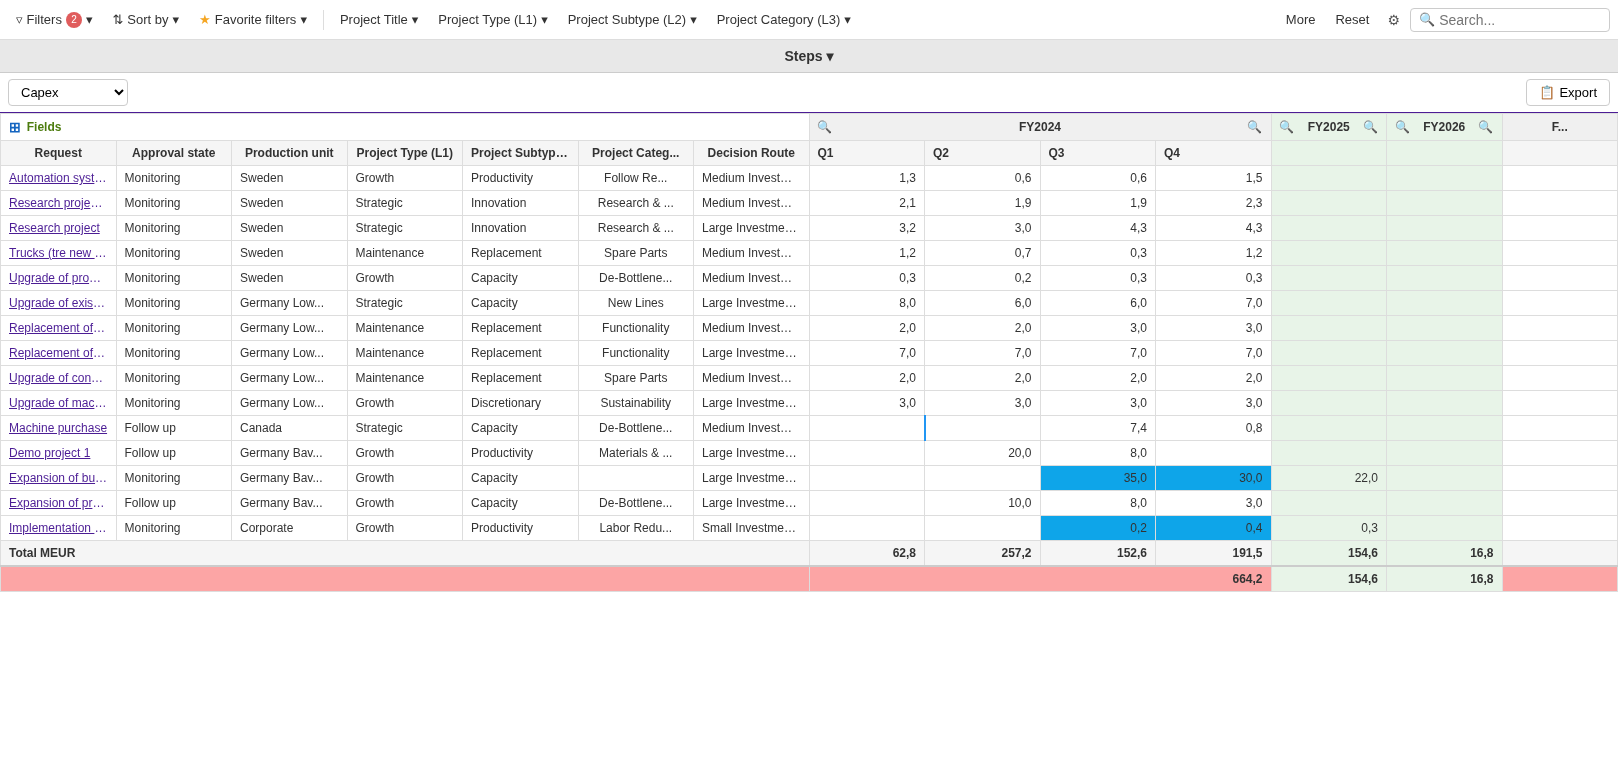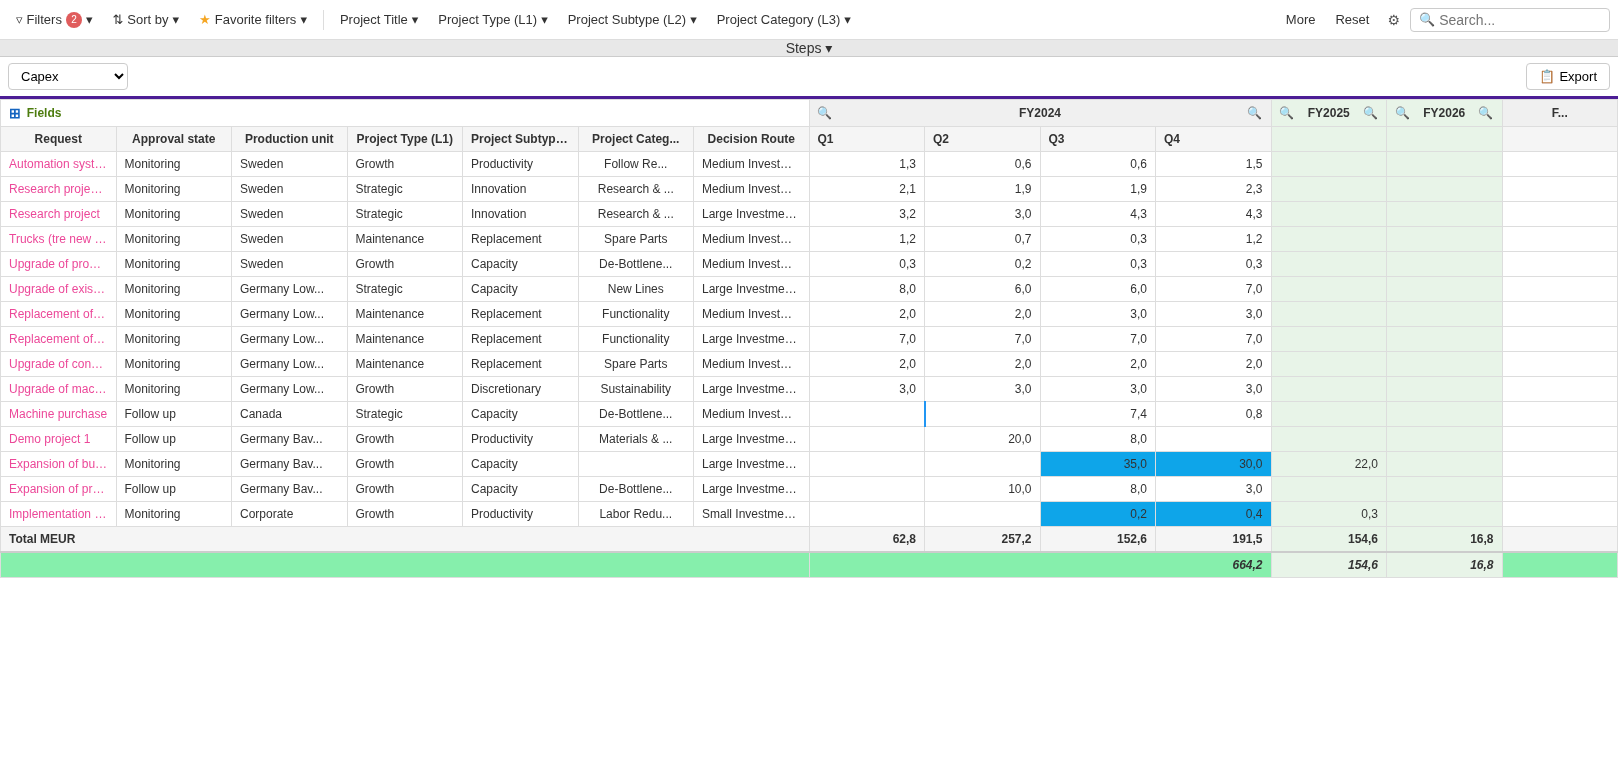--- a/index.html
+++ b/index.html
@@ -62,34 +62,35 @@
       cursor: pointer;
       color: #555;
       font-size: 14px;
       padding: 2px 6px;
       border-radius: 3px;
     }
 
     
     .steps-bar {
       background: #e8e8e8;
+      padding: 8px;
       text-align: center;
-      font-weight: normal;
+      font-weight: bold;
       font-size: 14px;
       color: #333;
       cursor: pointer;
       border-bottom: 1px solid #ccc;
     }
 
     
     .sub-toolbar {
       display: flex;
       align-items: center;
       padding: 6px 8px;
-      border-bottom: 3px solid #4c1d95;
+      border-bottom: 1px solid #4c1d95;
       background: #fff;
       gap: 36px;
     }
     .capex-select {
       border: 1px solid #ccc;
       border-radius: 4px;
       padding: 4px 8px;
       font-size: 13px;
       cursor: pointer;
       background: #fff;
@@ -171,33 +172,34 @@
       cursor: pointer;
       color: #555;
       font-size: 12px;
     }
 
     
     .q-header { text-align: left; background: #f5f5f5; }
     tbody tr { border-bottom: 1px solid #eee; }
 
     .link-cell {
-      color: #ec4899;
+      color: #4c1d95;
+      text-decoration: underline;
       cursor: pointer;
     }
 
     .num-cell { text-align: right; }
 
     
     .highlight-green { background: #0ea5e9; }
     .highlight-blue-border { border-left: 2px solid #2196f3; }
 
     
     .total-row { background: #f5f5f5; font-weight: bold; }
-    .total-row-2 { background: #86efac; font-weight: bold; border-top: 2px solid #ccc; font-style: italic; }
+    .total-row-2 { background: #fca5a5; font-weight: bold; border-top: 2px solid #ccc; }
 
     .star-icon { color: #f5a623; }
 
     
     .fy25-header, .fy26-header {
       background: #e8f4e8;
     }
   </style>
 </head>
 <body>

